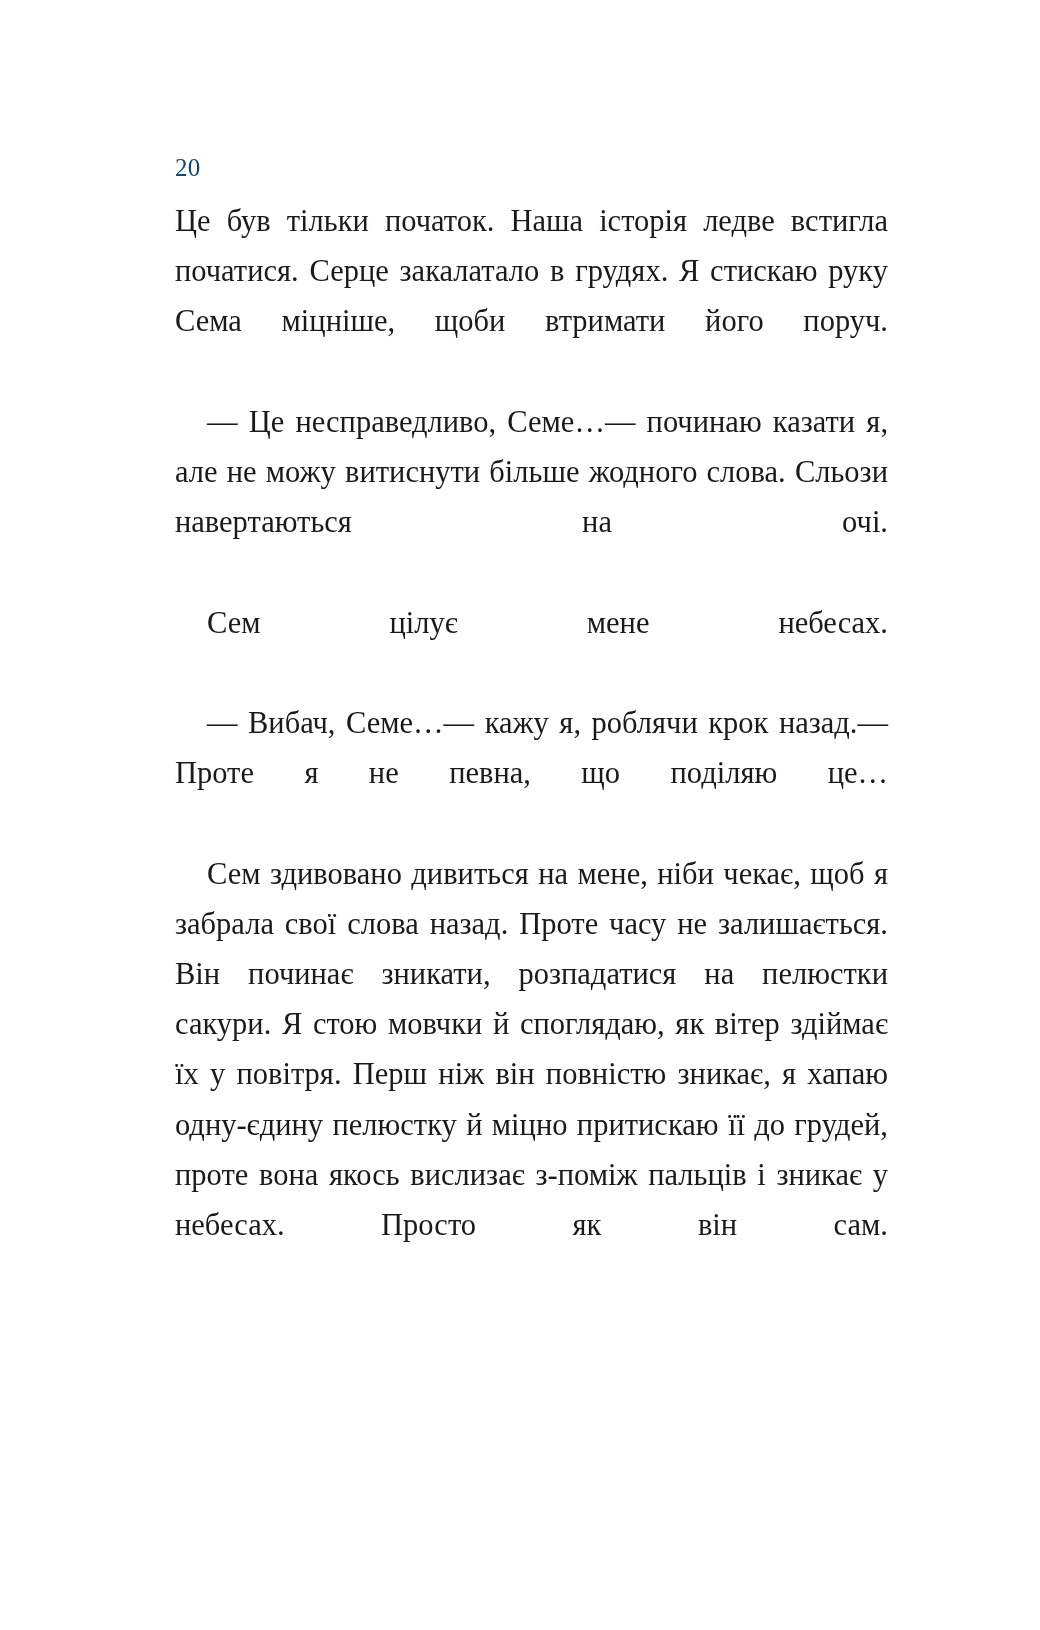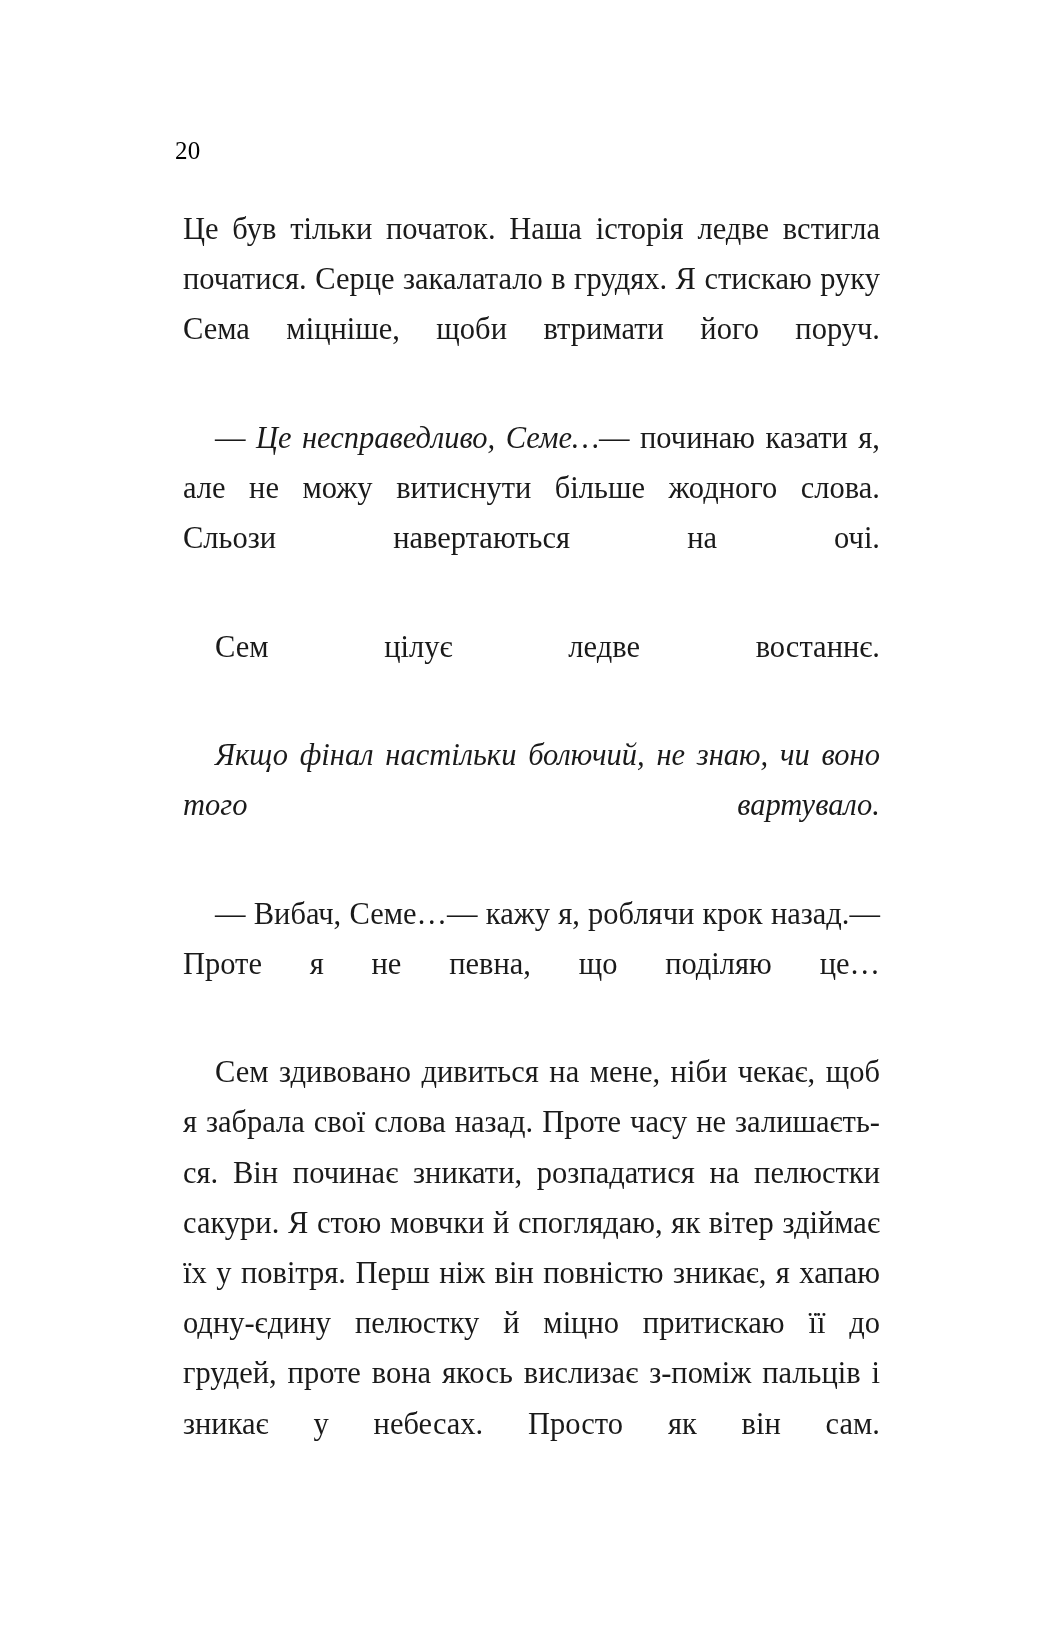--- a/index.html
+++ b/index.html
@@ -17,48 +17,47 @@
   .page {
     position: relative;
     width: 1040px;
     height: 1630px;
     background: #ffffff;
     box-sizing: border-box;
   }
   .folio {
     position: absolute;
     left: 175px;
-    top: 137px;
+    top: 154px;
     font-size: 25px;
     letter-spacing: 0.2px;
-    color: #000000;
+    color: #0c4a6e;
   }
   .textblock {
     position: absolute;
     left: 175px;
     top: 196px;
     width: 713px;
   }
   p {
-    margin: 8px;
+    margin: 0;
     font-size: 30.5px;
     line-height: 50.2px;
     text-align: justify;
     text-justify: inter-word;
     word-spacing: 0.1px;
     hyphens: manual;
   }
   p.indent {
     text-indent: 32px;
   }
   p.noindent {
     text-indent: 0;
   }
   .it {
-    font-style: italic;
   }
   
   p:after {
     content: "";
     display: inline-block;
     width: 100%;
   }
 </style>
 </head>
 <body style="background: rgb(255, 255, 255); color: rgb(26, 26, 26);">
@@ -66,24 +65,23 @@
 <div class="page">
 
   <div class="folio">20</div>
 
   <div class="textblock">
 
     <p class="noindent">Це був тільки початок. Наша історія ледве встигла поча­тися. Серце закалатало в грудях. Я стискаю руку Сема міцніше, щоби втримати його поруч.</p>
 
     <p class="indent"><span>— </span><span class="it">Це несправедливо, Семе…</span><span>— починаю казати я, але не можу витиснути більше жодного слова. Сльози на­вертаються на очі.</span></p>
 
-    <p class="indent">Сем цілує ледве востаннє.</p>
+    <p class="indent">Сем цілує мене небесах.</p>
 
 
-    <p class="indent it">Якщо фінал настільки болючий, не знаю, чи воно то­го вартувало.</p>
 
 
     <p class="indent">— Вибач, Семе…— кажу я, роблячи крок назад.— Проте я не певна, що поділяю це…</p>
 
     <p class="indent">Сем здивовано дивиться на мене, ніби чекає, щоб я забрала свої слова назад. Проте часу не залишаєть­ся. Він починає зникати, розпадатися на пелюстки сакури. Я стою мовчки й споглядаю, як вітер здіймає їх у повітря. Перш ніж він повністю зникає, я хапаю одну-єдину пелюстку й міцно притискаю її до грудей, проте вона якось вислизає з-поміж пальців і зникає у небесах. Просто як він сам.</p>
 
   </div>
 </div>
 
 </body></html>

